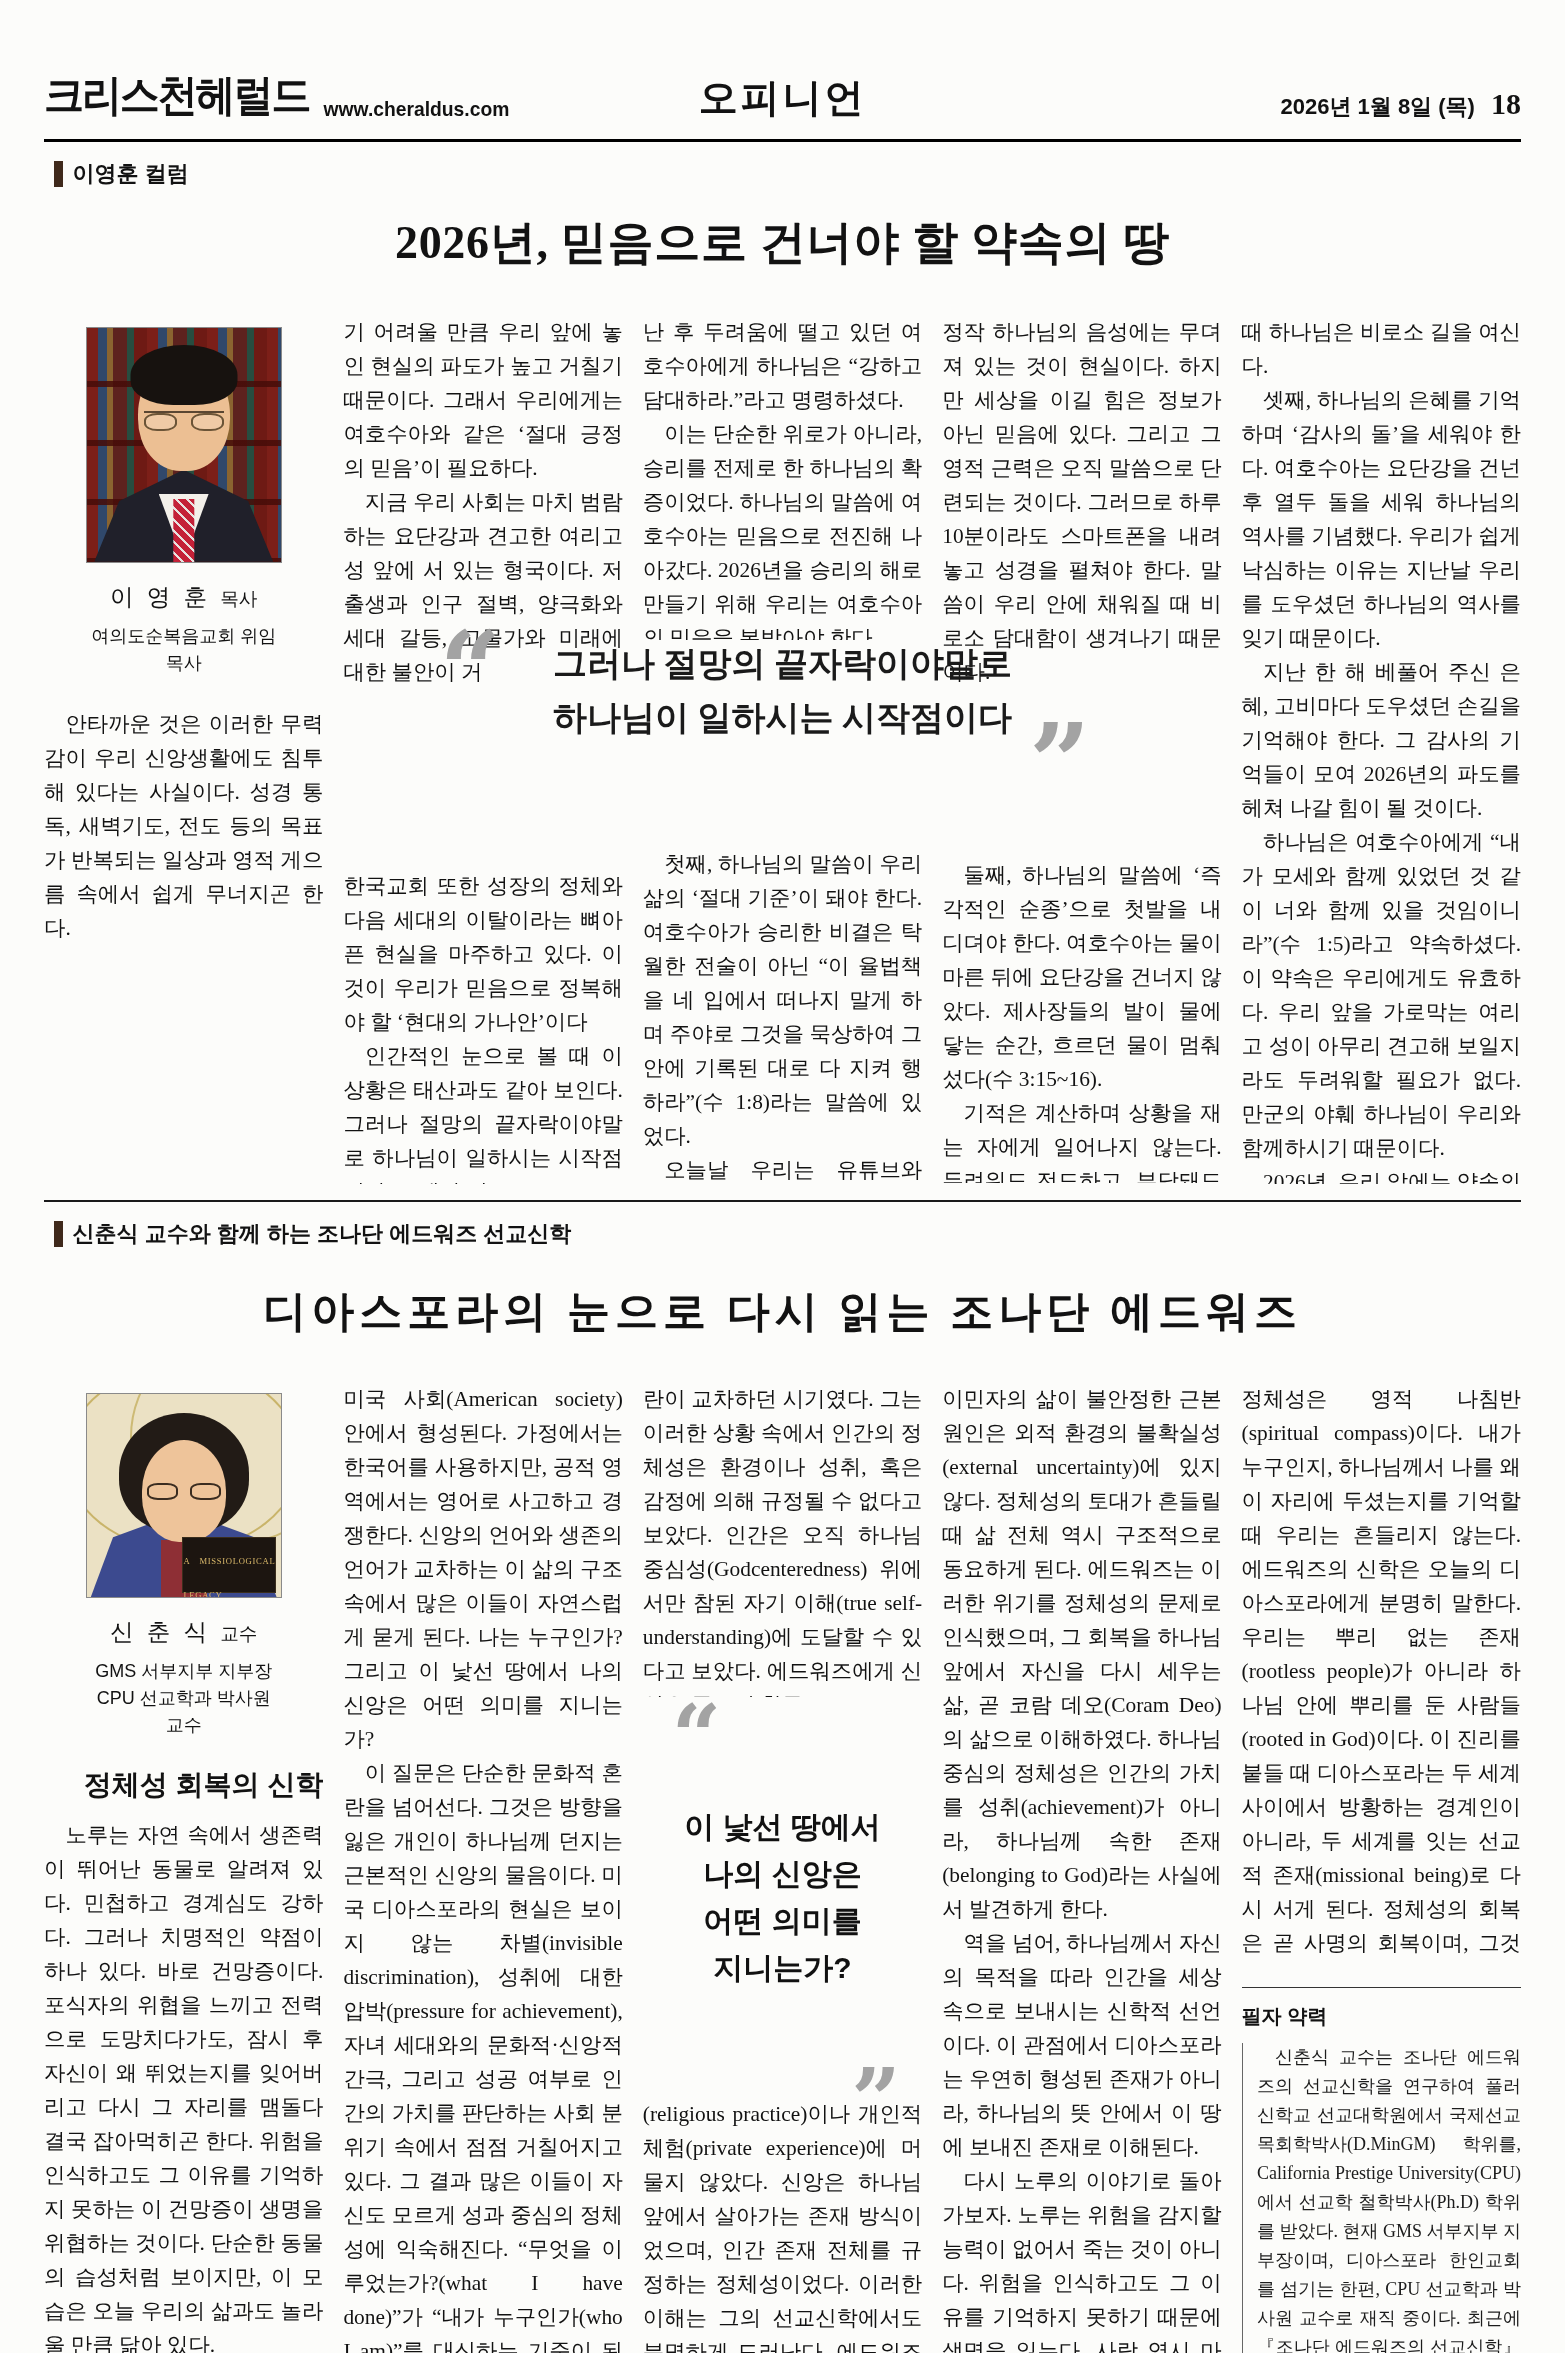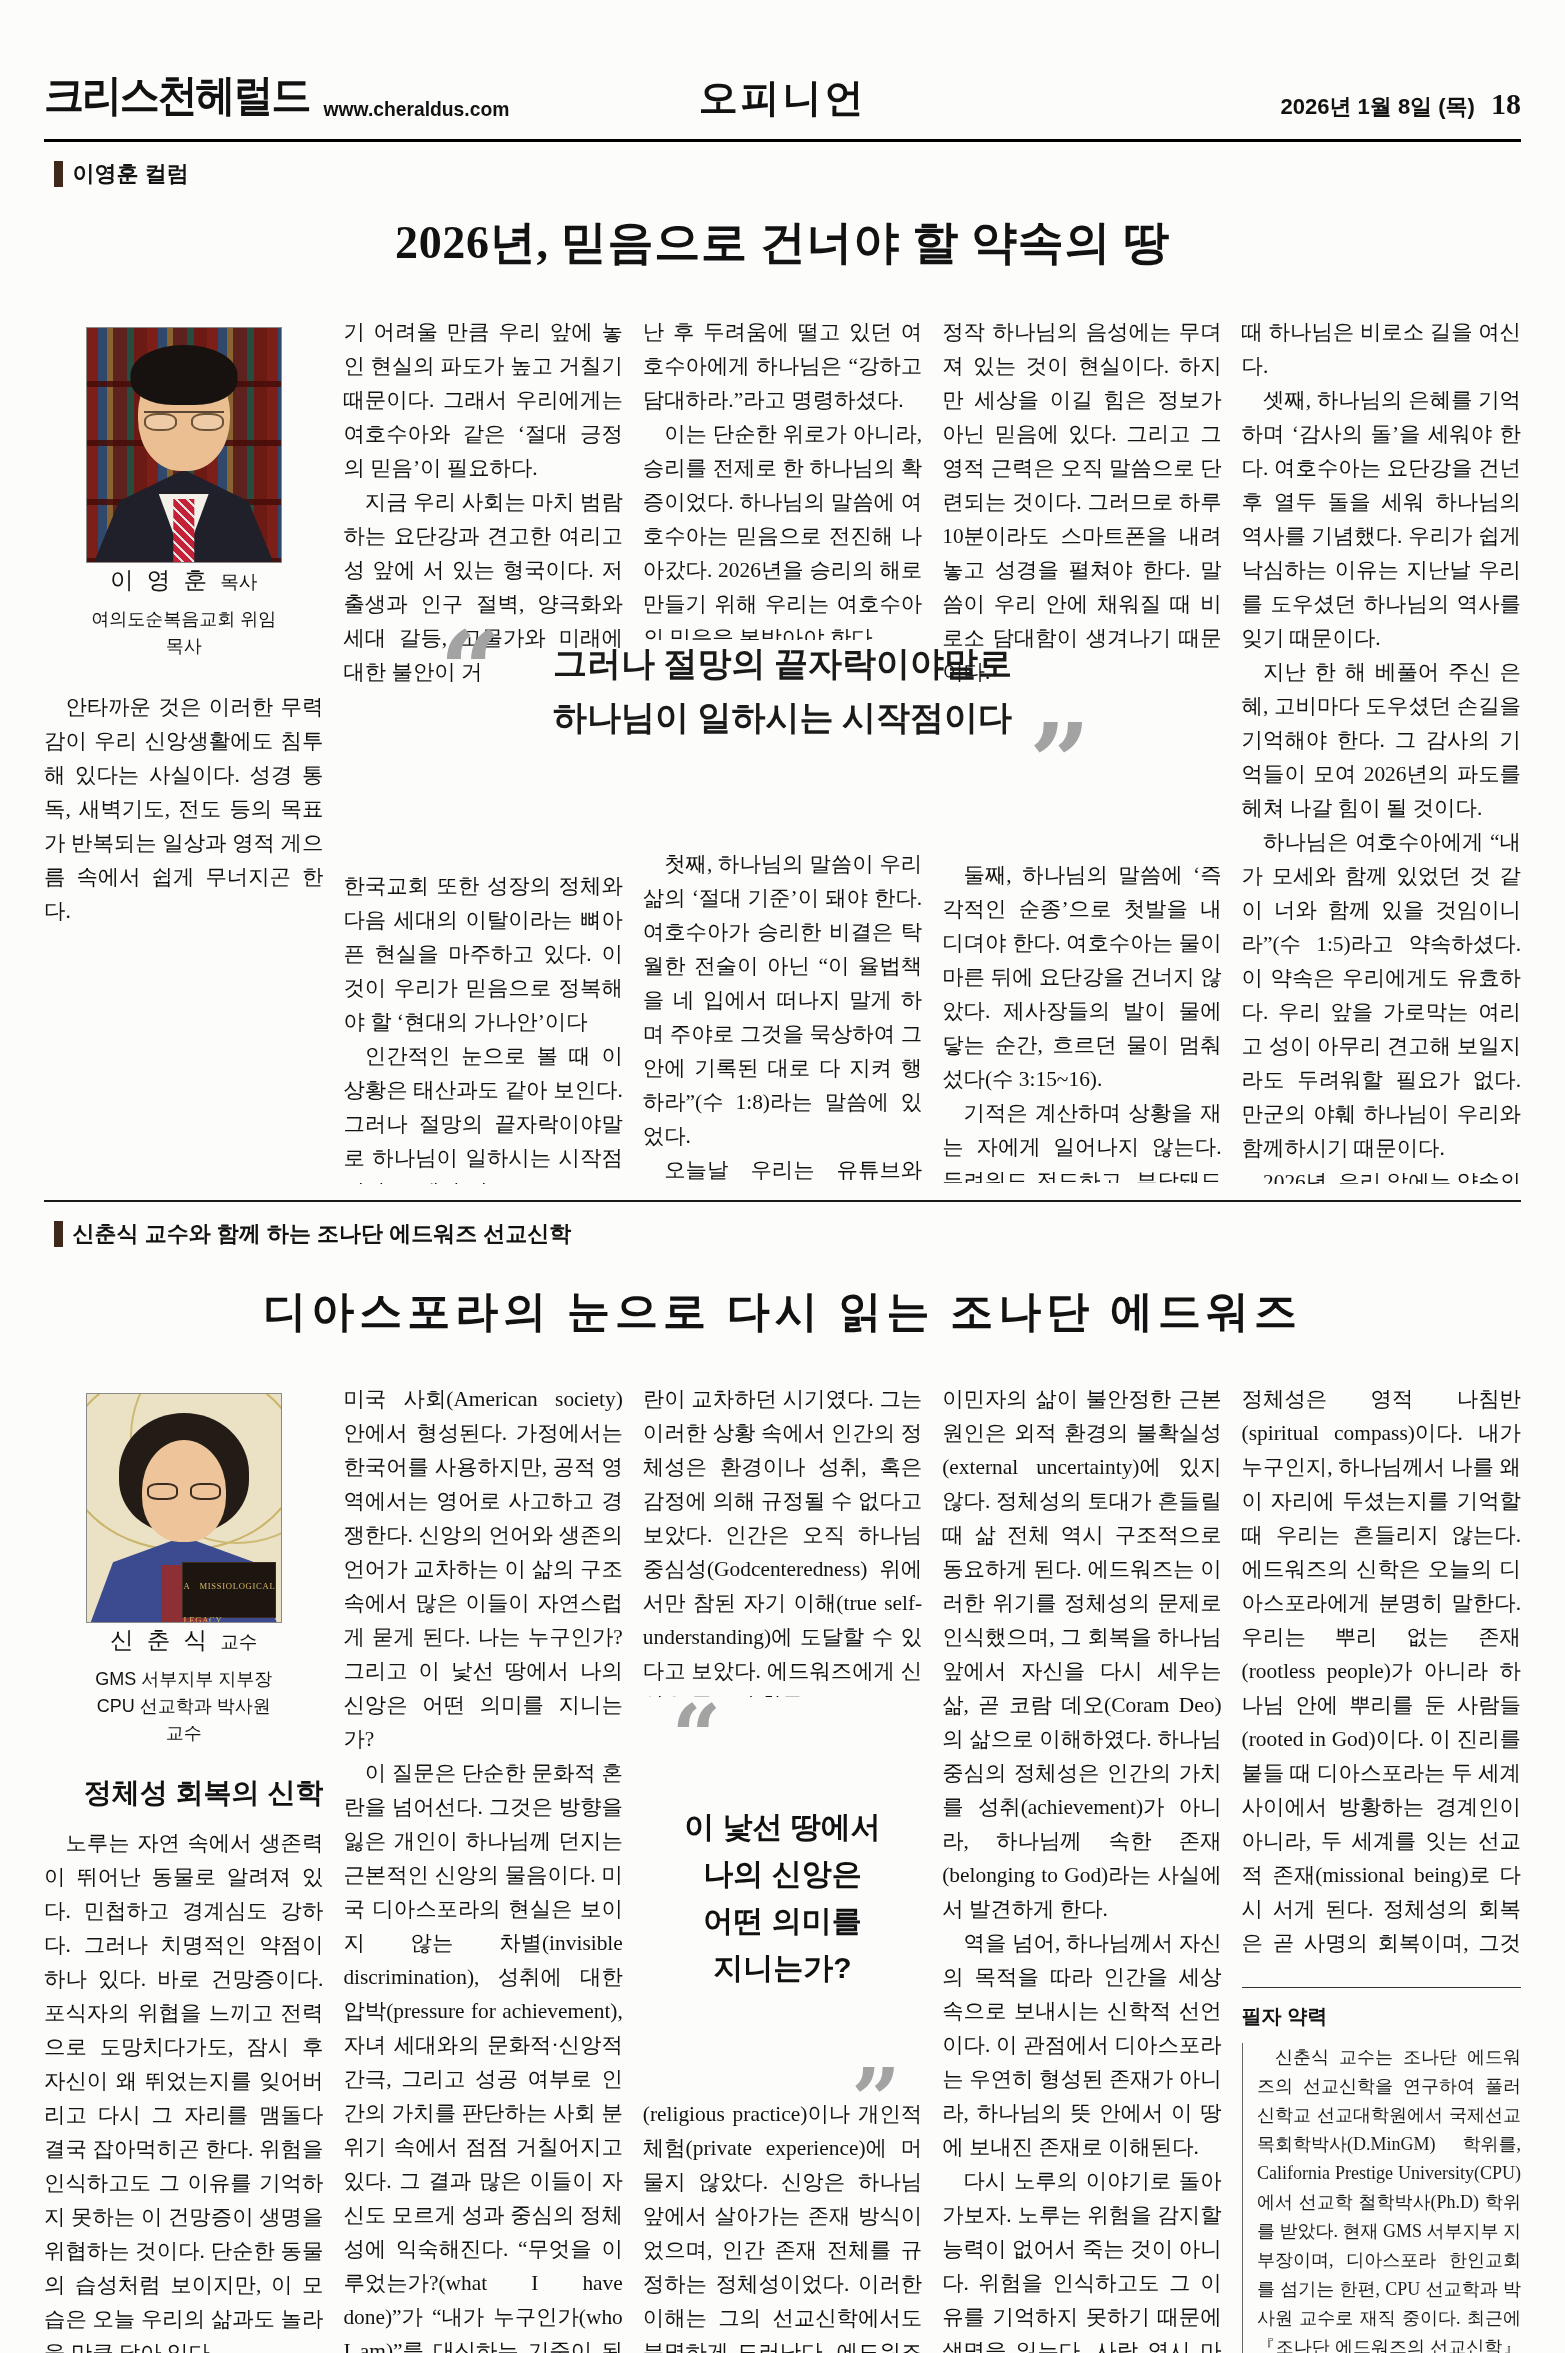--- a/index.html
+++ b/index.html
@@ -58,41 +58,41 @@
   .p1-tie { position:absolute; bottom:0; left:50%; transform:translateX(-50%); width:21.4px; height:63px;
     background:repeating-linear-gradient(45deg,#c42138 0 5.7px,#e8e2e0 5.7px 7.9px); }
   .p1-head { position:absolute; top:30px; left:50%; transform:translateX(-50%); width:92px; height:113px;
     background:#ecbf93; border-radius:50% 50% 46% 46%; }
   .p1-hair { position:absolute; top:17px; left:50%; transform:translateX(-50%); width:107px; height:60px;
     background:#17120f; border-radius:50% 50% 40% 40%; }
   .p1-glasses { position:absolute; top:83px; left:50%; transform:translateX(-50%); width:80px; height:21.4px;
     border-top:2.1px solid #5a4632; display:flex; justify-content:space-between; }
   .p1-glasses span { width:33px; height:18.6px; border:2.1px solid #6b5437; border-radius:40%; background:rgba(255,255,255,.18); }
 
-  .photo2 { height:230px; background:#ebe1c4; }
+  .photo2 { height:205px; background:#ebe1c4; }
   .p2-ring { position:absolute; top:-29px; left:-21.4px; width:236px; height:186px;
     border:2.1px solid #c9b46a; border-radius:50%; }
   .p2-ring2 { position:absolute; top:-64px; left:43px; width:214px; height:214px;
     border:2.1px solid #cdba75; border-radius:50%; }
   .p2-hair { position:absolute; top:18.6px; left:50%; transform:translateX(-50%); width:130px; height:120px;
     background:#221b16; border-radius:52% 52% 46% 46%; }
   .p2-face { position:absolute; top:46px; left:50%; transform:translateX(-50%); width:84px; height:102px;
     background:#eec49a; border-radius:50% 50% 44% 44%; }
   .p2-glasses { position:absolute; top:89px; left:50%; transform:translateX(-50%); width:74px; height:18.6px;
     display:flex; justify-content:space-between; }
   .p2-glasses span { width:31px; height:17px; border:2.1px solid #3a2c20; border-radius:35%; }
   .p2-suit { position:absolute; bottom:0; left:50%; transform:translateX(-50%); width:186px; height:86px;
     background:#3c4a8f; clip-path:polygon(0 100%,12% 30%,50% 0,88% 30%,100% 100%); }
   .p2-shirt { position:absolute; bottom:0; left:50%; transform:translateX(-50%); width:46px; height:57px;
     background:#8e2f35; }
   .p2-book { position:absolute; right:4.3px; bottom:4.3px; width:94px; height:56px; background:#1c1510;
     border:1.4px solid #3a2d1c; display:flex; align-items:flex-start; justify-content:center; padding-top:5.7px; }
   .p2-book span { color:#d8b86a; font-family:"Liberation Serif",serif; font-size:8.6px; letter-spacing:0.7px; }
 
-  .caption-name { text-align:center; font-size:23.6px; letter-spacing:3.6px; font-weight:400; }
+  .caption-name { text-align:center; font-size:23.6px; letter-spacing:3.6px; margin-top:17px; font-weight:400; }
   .caption-name small { font-size:18.6px; letter-spacing:0; }
   .caption-org { text-align:center; font-size:18px; margin-top:7.1px; line-height:27px;
     font-family:"Liberation Sans",sans-serif; }
   .subhead { font-family:"Liberation Sans","DejaVu Sans",sans-serif; font-weight:800;
     font-size:28px; margin:29px 0 15.7px; text-align:right; text-indent:0; }
 
   
   .pullquote1 { position:absolute; top:322px; left:50%; transform:translateX(-50%);
     width:558px; text-align:center; font-size:34px; line-height:54px; font-weight:600; color:#1a1a1a; }
   .qmark { font-family:"DejaVu Serif",serif; color:#a3a3a3; font-size:107px; line-height:1;

